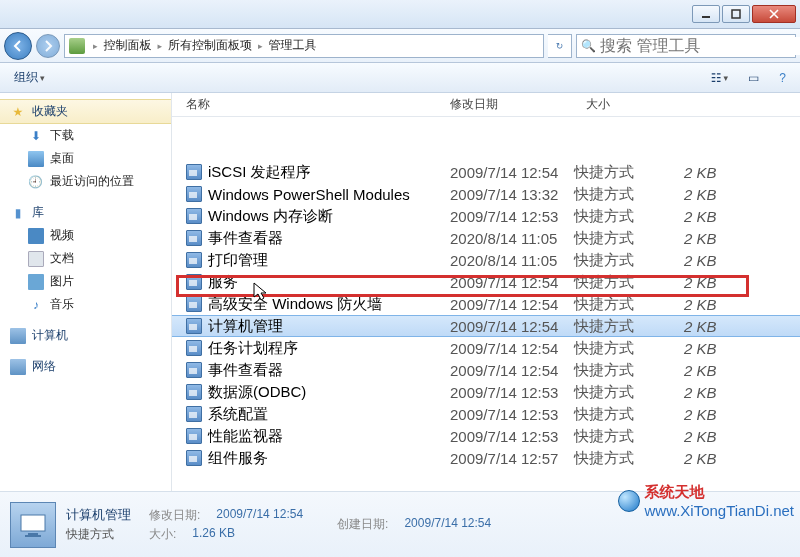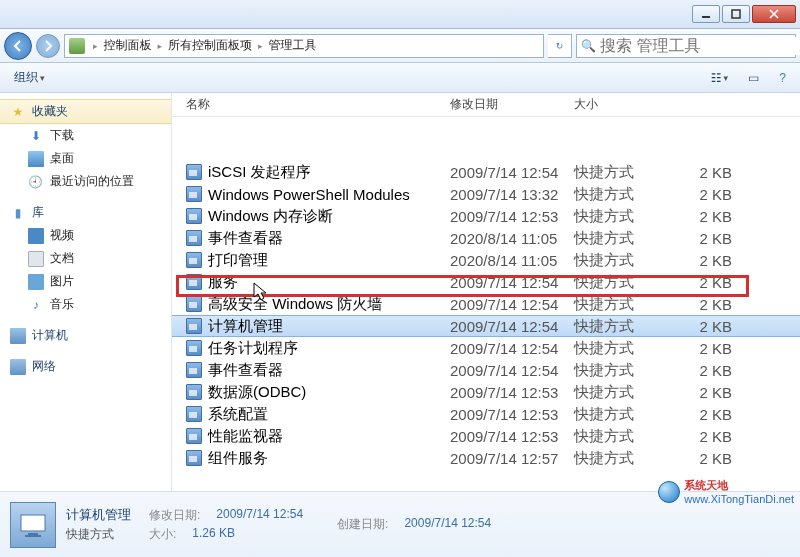--- a/index.html
+++ b/index.html
@@ -38,47 +38,47 @@
 .side-heading.fav { background: linear-gradient(#fdf7e3, #f8eec9); border: 1px solid #e8d998; border-left: none; border-right: none; }
 .side-item { display: flex; align-items: center; padding: 3px 10px 3px 28px; gap: 6px; color: #222; cursor: pointer; }
 .side-icon { width: 16px; height: 16px; flex-shrink: 0; display: inline-flex; align-items: center; justify-content: center; font-size: 12px; }
 
 .content { flex: 1; display: flex; flex-direction: column; }
 .col-headers { height: 24px; border-bottom: 1px solid #e3e8ee; display: flex; align-items: center; font-size: 12px; color: #444; padding-left: 8px; }
 .col { padding: 0 6px; }
 .col.name { width: 264px; }
 .col.date { width: 124px; }
 .col.type { width: 110px; }
-.col.size { width: 60px; text-align: left; }
+.col.size { width: 60px; text-align: center; }
 
 .filelist { flex: 1; overflow: hidden; font-size: 15px; margin-top: 44px; }
 .file-row { display: flex; align-items: center; height: 22px; padding-left: 8px; cursor: pointer; }
 .file-row.selected { background: linear-gradient(#d5e8fb, #bfdaf7); border: 1px solid #7fb4e8; border-left: none; border-right: none; }
 .file-row .fcell { padding: 0 6px; white-space: nowrap; overflow: hidden; }
 .file-row .fcell.name { width: 264px; display: flex; align-items: center; gap: 6px; }
 .file-row .fcell.date { width: 124px; color: #555; }
 .file-row .fcell.type { width: 110px; color: #555; }
-.file-row .fcell.size { width: 60px; text-align: right; color: #555; }
+.file-row .fcell.size { width: 60px; text-align: left; color: #555; font-style: italic; }
 .file-icon { width: 16px; height: 16px; flex-shrink: 0; display: inline-block; background: linear-gradient(#8fb9e6, #5a8dc7); border: 1px solid #3f6fa3; border-radius: 1px; position: relative; }
 .file-icon::after { content: ""; position: absolute; left: 2px; top: 5px; width: 8px; height: 6px; background: #fff; opacity: .7; }
 
 .highlight-box { position: absolute; border: 3px solid #d4302f; pointer-events: none; }
 
 
 .details { height: 66px; border-top: 1px solid #d6e0eb; background: linear-gradient(#f4f8fd, #e9f1fa); display: flex; align-items: center; padding: 6px 10px; font-size: 12px; gap: 10px; }
 .details .big-icon { width: 46px; height: 46px; background: linear-gradient(#b7d3ef, #7ea9d6); border: 1px solid #5c86b4; display: flex; align-items: center; justify-content: center; }
 .details .big-icon svg { width: 30px; height: 30px; }
 .details .dtext { display: flex; flex-direction: column; gap: 2px; }
 .details .dtitle { color: #1a3e6b; font-size: 13px; }
 .details .drow { color: #555; display: flex; gap: 16px; }
 .details .drow .lbl { color: #888; }
 .details .drow .val { color: #3a6ea8; }
 
 
-.watermark { position: absolute; right: 6px; bottom: 52px; font-size: 11px; display: flex; align-items: center; gap: 4px; color: #2a6fbf; }
+.watermark { position: absolute; right: 6px; bottom: 38px; font-size: 15px; display: flex; align-items: center; gap: 4px; color: #2a6fbf; }
 .watermark .globe { width: 22px; height: 22px; border-radius: 50%; background: radial-gradient(circle at 30% 30%, #bfe6ff, #1e78c8); border: 1px solid #1560a0; }
 
 
 .cursor-img { position: absolute; pointer-events: none; }
 
 .chev { font-size: 9px; color: #555; }
 </style>
 </head>
 <body>
 

